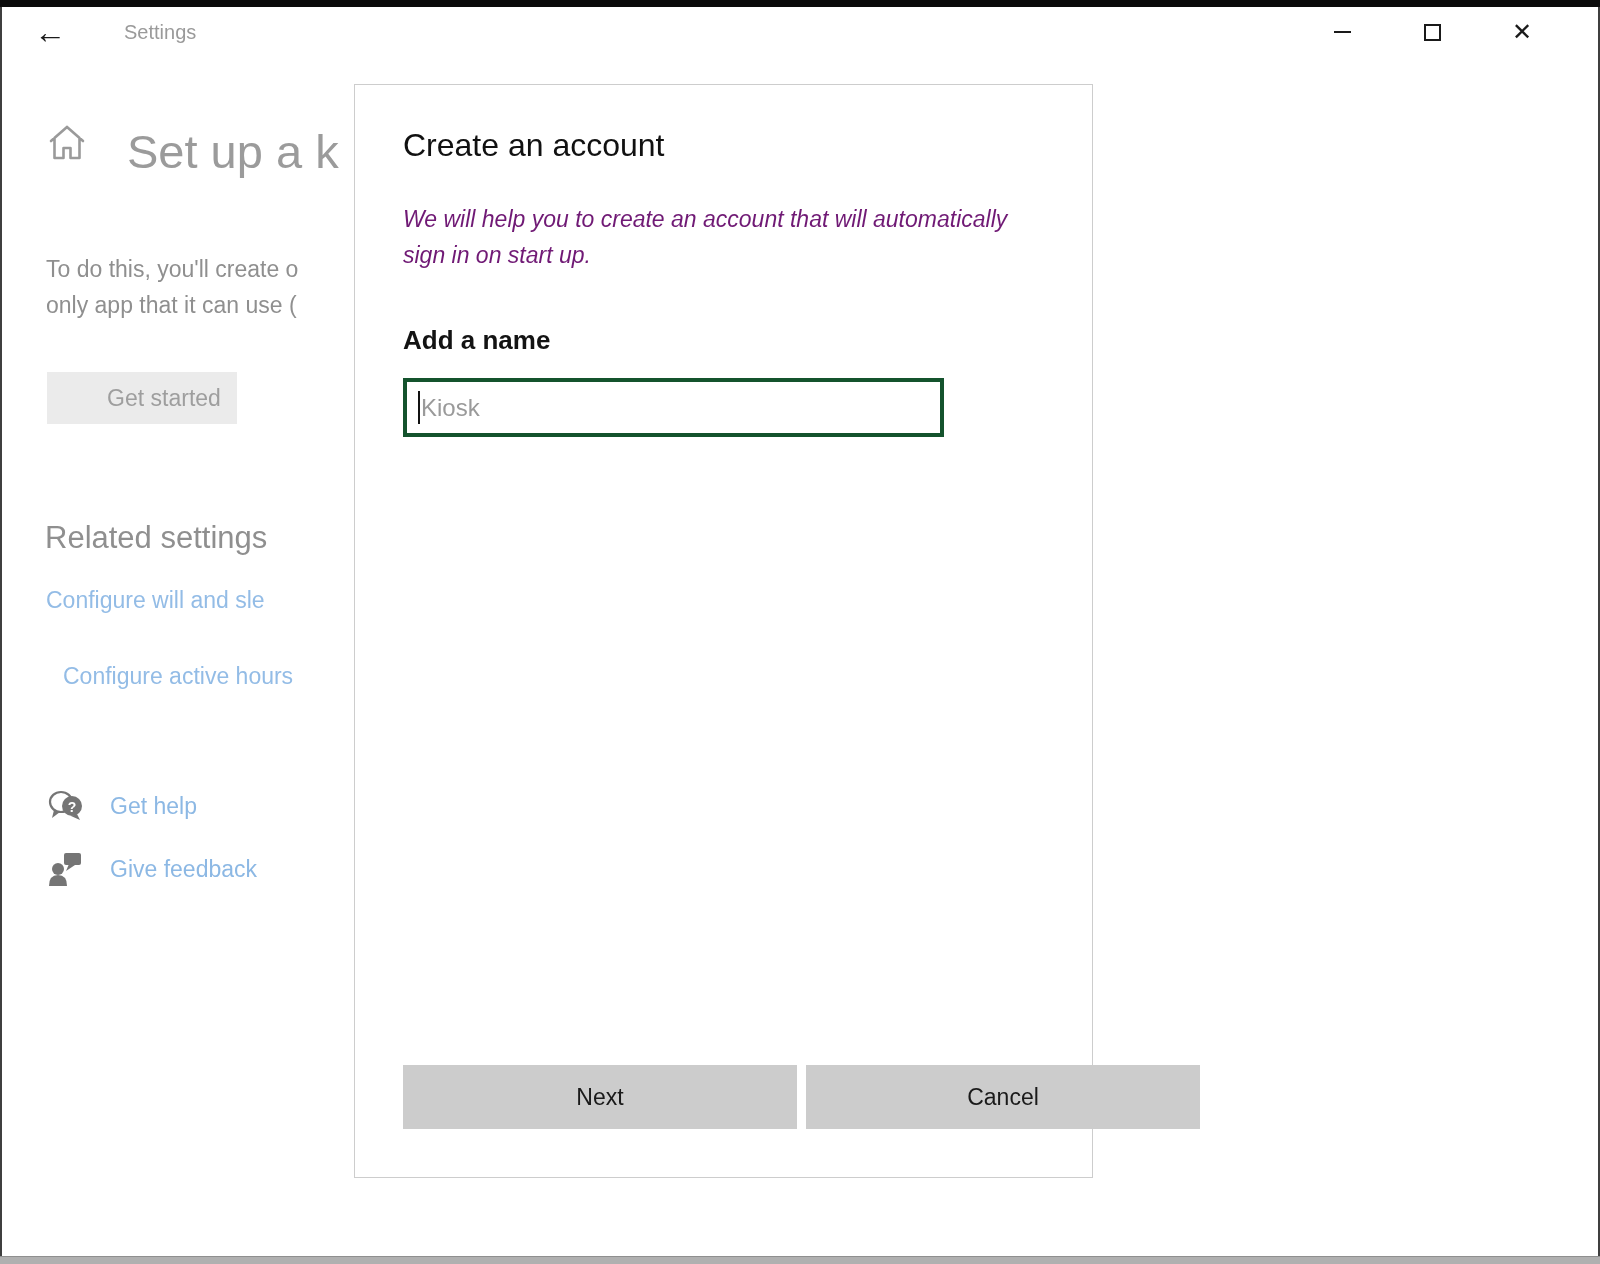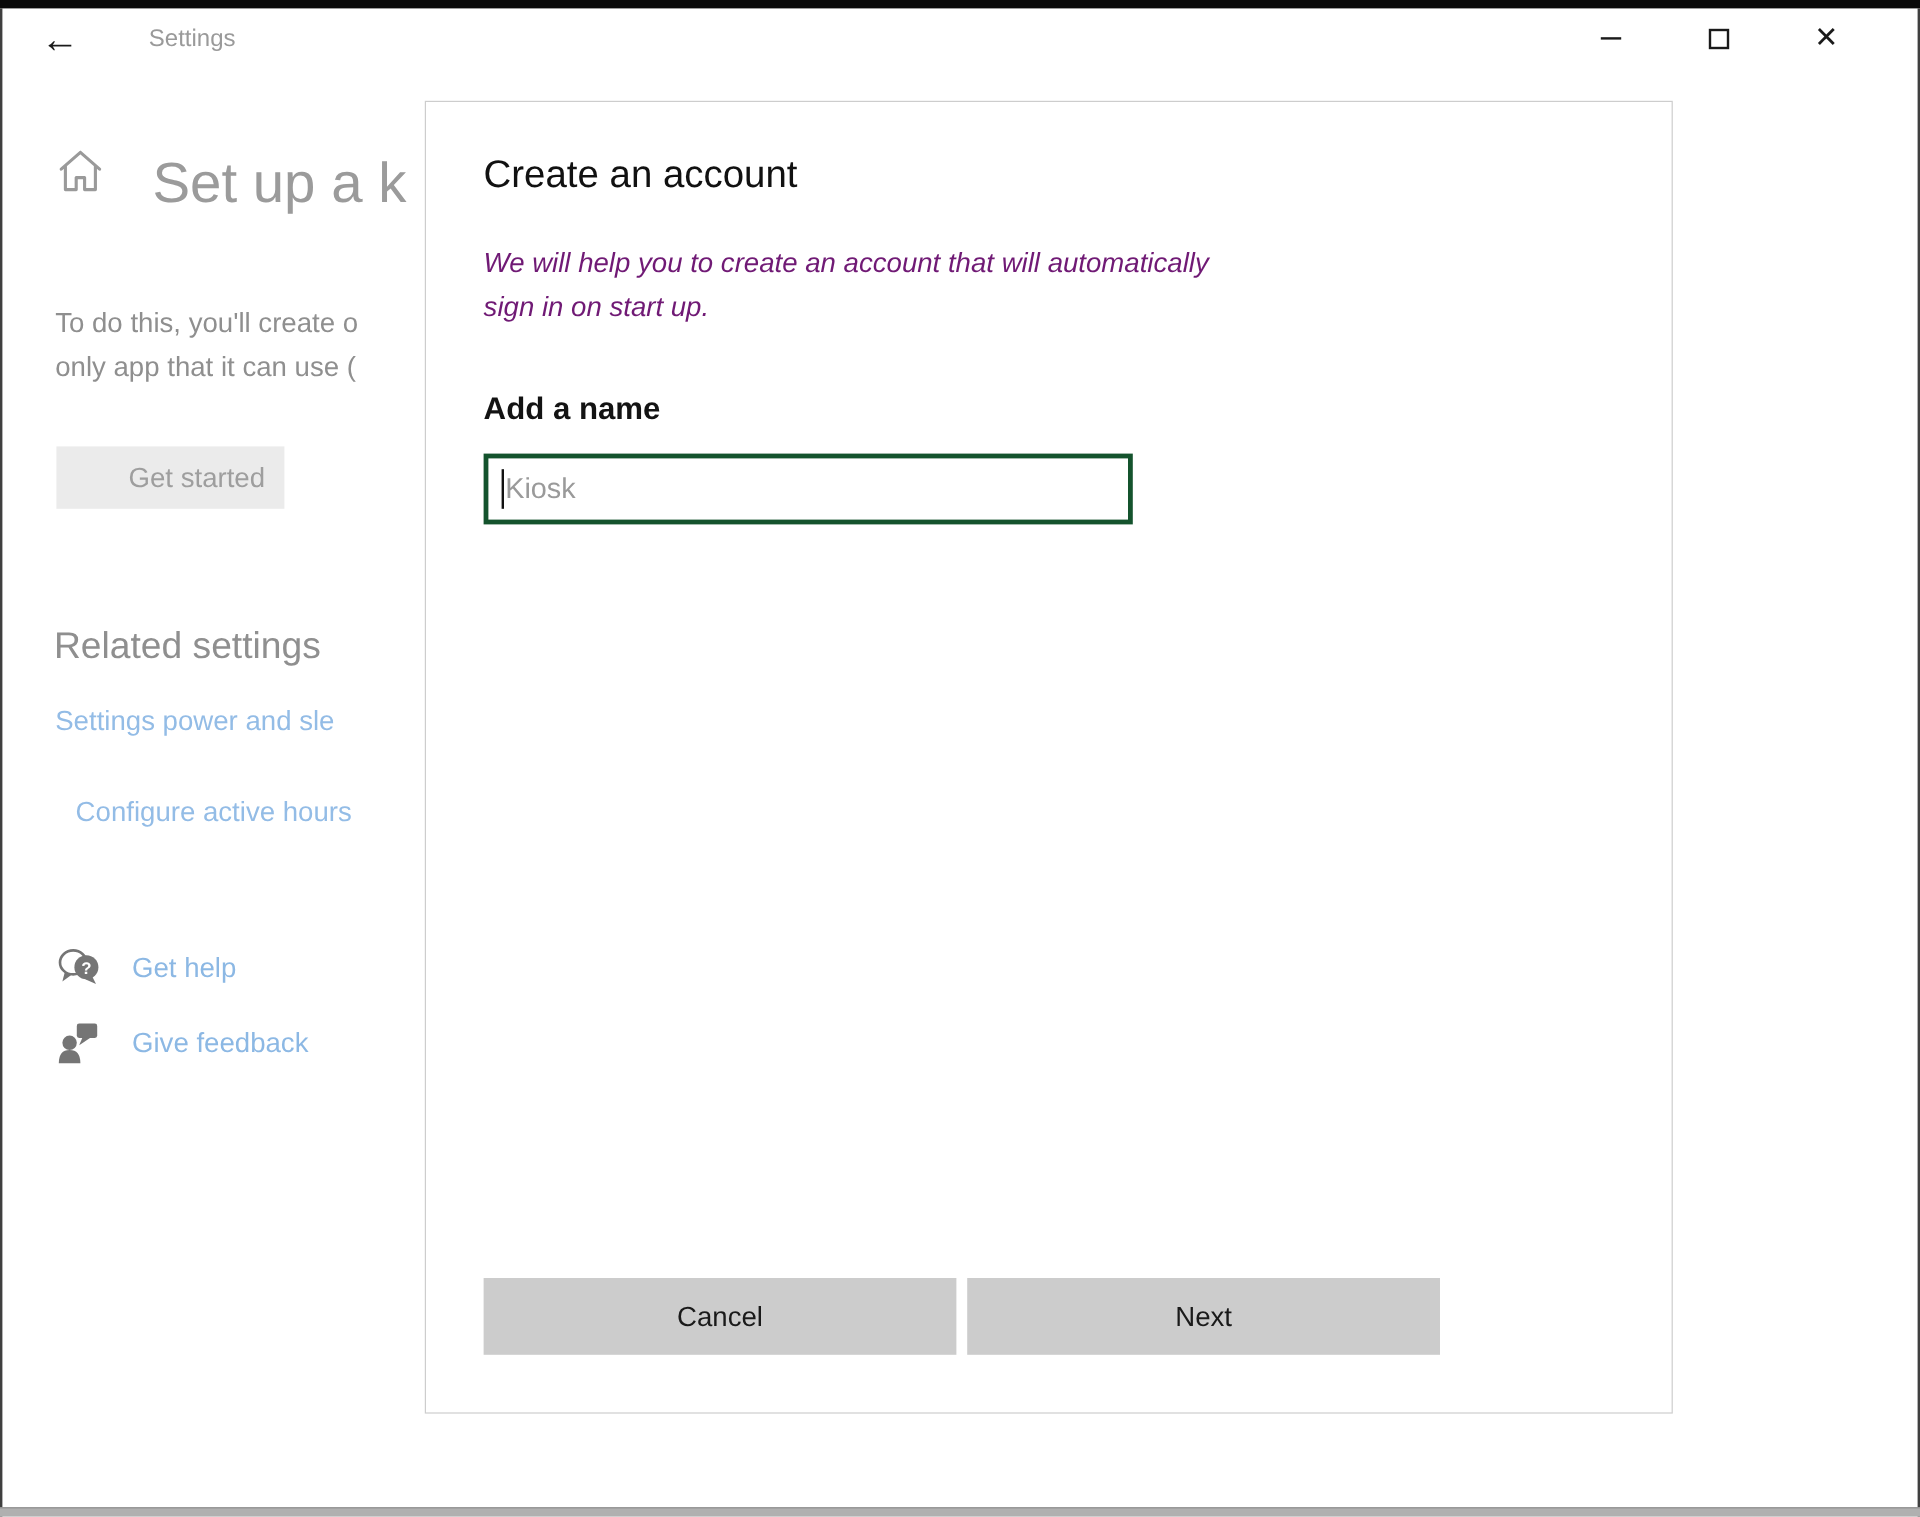--- a/index.html
+++ b/index.html
@@ -33,21 +33,21 @@
   .page-paragraph { left: 46px; top: 251px; width: 400px; font-size: 23px; line-height: 36px; color: #8f8f8f; white-space: nowrap; }
   .get-started-btn { left: 47px; top: 372px; width: 190px; height: 52px; background: #ebebeb; color: #9e9e9e; font-size: 23px; display: flex; align-items: center; justify-content: center; cursor: default; padding-left: 44px; }
   .related-heading { left: 45px; top: 520px; font-size: 31px; font-weight: 300; color: #8f8f8f; }
   .link { color: #93bce6; font-size: 23px; white-space: nowrap; cursor: pointer; }
   .link-power { left: 46px; top: 587px; }
   .link-hours { left: 46px; top: 663px; margin-left: 17px; }
   .help-row-icon { left: 48px; }
   .help-row-label { left: 110px; color: #8cb8e4; font-size: 23px; cursor: pointer; white-space: nowrap; }
 
   
-  .dialog { left: 354px; top: 84px; width: 1040px; height: 1094px; background: #ffffff; border: 1px solid #cdcdcd; z-index: 10; }
+  .dialog { left: 354px; top: 84px; width: 739px; height: 1094px; background: #ffffff; border: 1px solid #cdcdcd; z-index: 10; }
   .dlg-title { left: 48px; top: 42px; font-size: 32px; font-weight: 400; color: #111111; }
   .dlg-desc { left: 48px; top: 116px; width: 760px; font-size: 23px; line-height: 36px; color: #701a75; font-style: italic; }
   .dlg-label { left: 48px; top: 240px; font-size: 26px; font-weight: 600; color: #131313; }
   .dlg-input { left: 48px; top: 293px; width: 541px; height: 59px; border: 4px solid #14532d; background: #ffffff; font-size: 24px; color: #1a1a1a; padding: 0 14px; outline: none; font-family: "Liberation Sans", sans-serif; }
   .dlg-input::placeholder { color: #9a9a9a; opacity: 1; }
   .input-caret { left: 63px; top: 306px; width: 2px; height: 33px; background: #111111; z-index: 11; animation: blink 1.1s steps(1) infinite; }
   @keyframes blink { 50% { opacity: 0; } }
   .dlg-buttons { left: 48px; top: 980px; width: 797px; height: 64px; display: flex; gap: 9px; }
   .dlg-btn { flex: 1; height: 64px; background: #cccccc; border: none; font-size: 23px; color: #1a1a1a; font-family: "Liberation Sans", sans-serif; cursor: pointer; }
 
@@ -85,21 +85,21 @@
 <div class="abs page-title">Set up a k</div>
 
 <div class="abs page-paragraph">
   <div>To do this, you'll create o</div>
   <div>only app that it can use (</div>
 </div>
 
 <div class="abs get-started-btn">Get started</div>
 
 <div class="abs related-heading">Related settings</div>
-<div class="abs link link-power">Settings power and sle</div>
+<div class="abs link link-power">Configure will and sle</div>
 <div class="abs link link-hours">Configure active hours</div>
 
 <div class="abs help-row-icon" style="top:789px;">
   <svg width="38" height="38" viewBox="0 0 38 38">
     <ellipse cx="13" cy="13" rx="11" ry="10" fill="none" stroke="#757575" stroke-width="2.2"></ellipse>
     <path d="M6 21 L4 29 L12 23 Z" fill="#757575"></path>
     <circle cx="24" cy="17" r="10" fill="#757575"></circle>
     <path d="M29 25 L32 31 L23 27 Z" fill="#757575"></path>
     <text x="24" y="22.5" font-size="14" font-weight="bold" fill="#ffffff" text-anchor="middle" font-family="Liberation Sans, sans-serif">?</text>
   </svg>
@@ -119,16 +119,16 @@
 <div class="abs dialog">
   <div class="abs dlg-title">Create an account</div>
   <div class="abs dlg-desc">
     <div>We will help you to create an account that will automatically</div>
     <div>sign in on start up.</div>
   </div>
   <div class="abs dlg-label">Add a name</div>
   <input class="abs dlg-input" type="text" placeholder="Kiosk" style="">
   <div class="abs input-caret"></div>
   <div class="abs dlg-buttons">
+    <button class="dlg-btn">Next</button>
     <button class="dlg-btn">Cancel</button>
-    <button class="dlg-btn">Next</button>
   </div>
 </div>
 
 </body></html>

